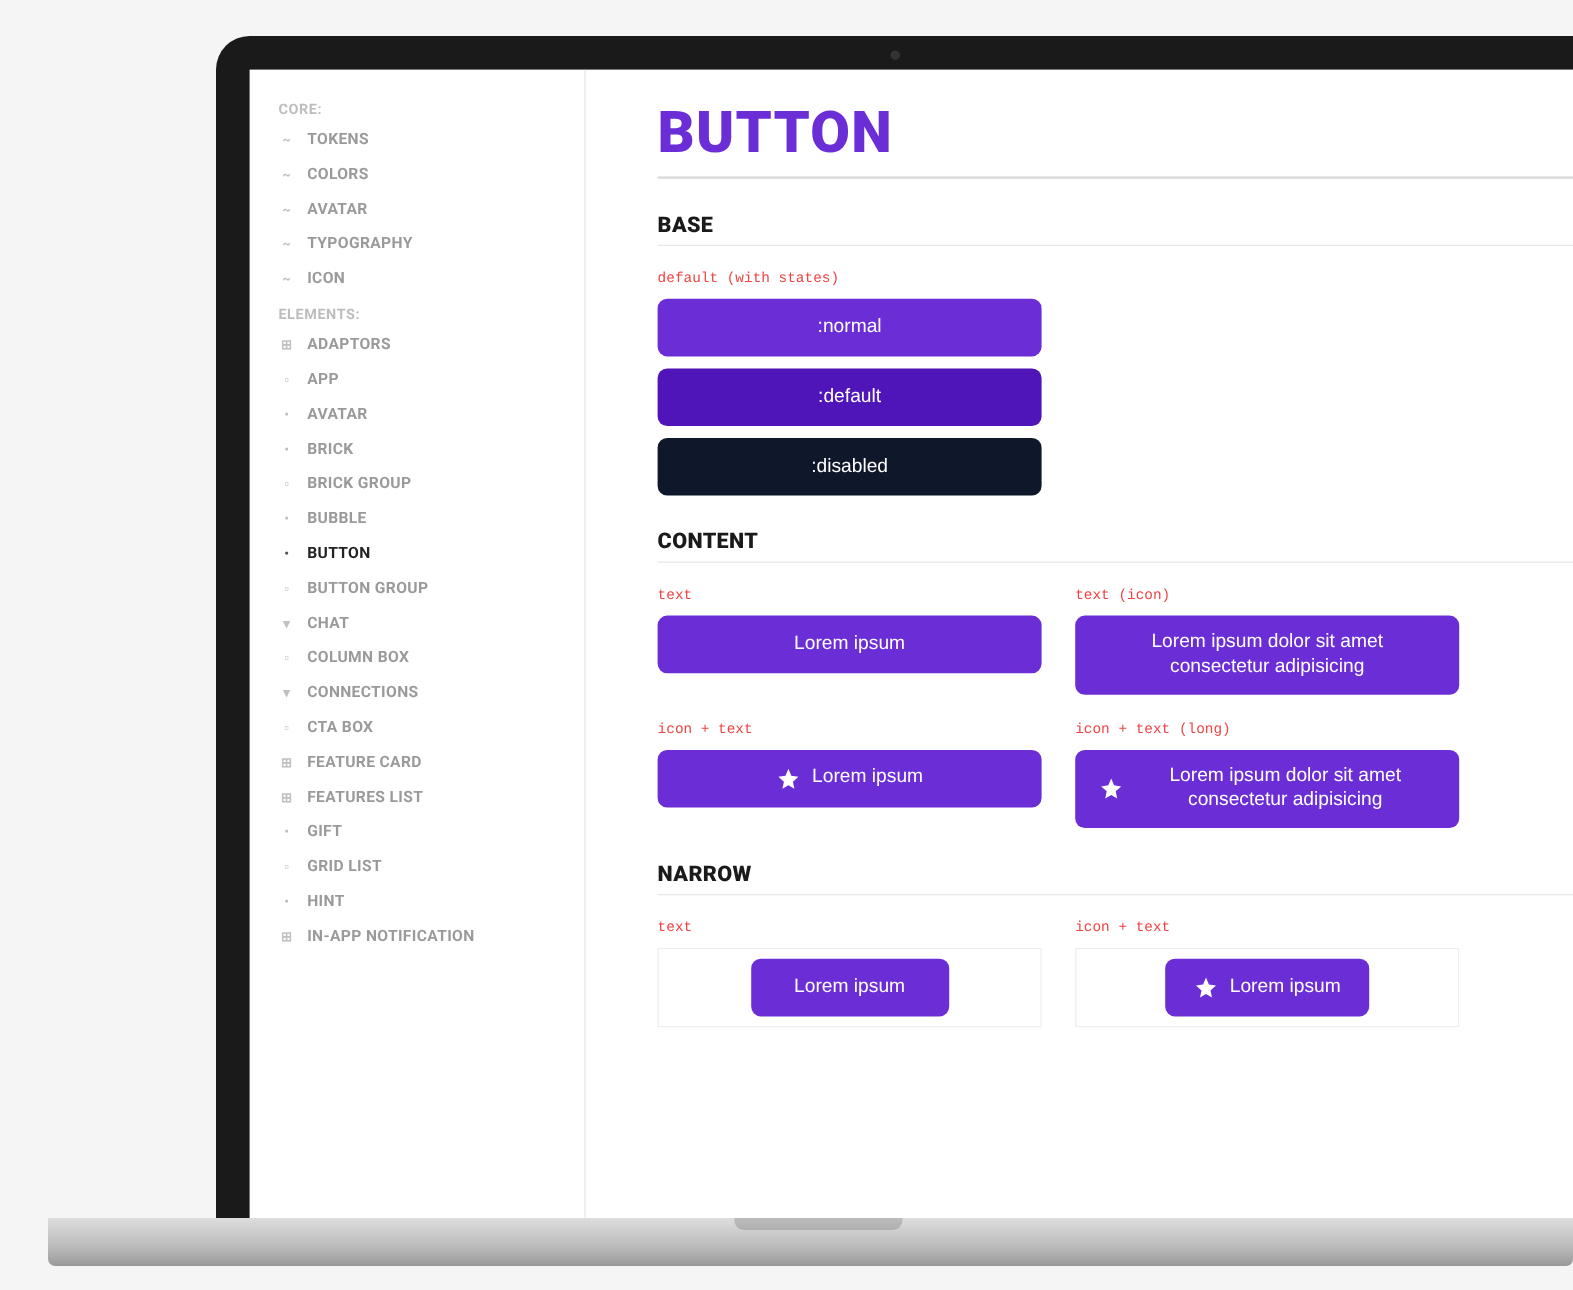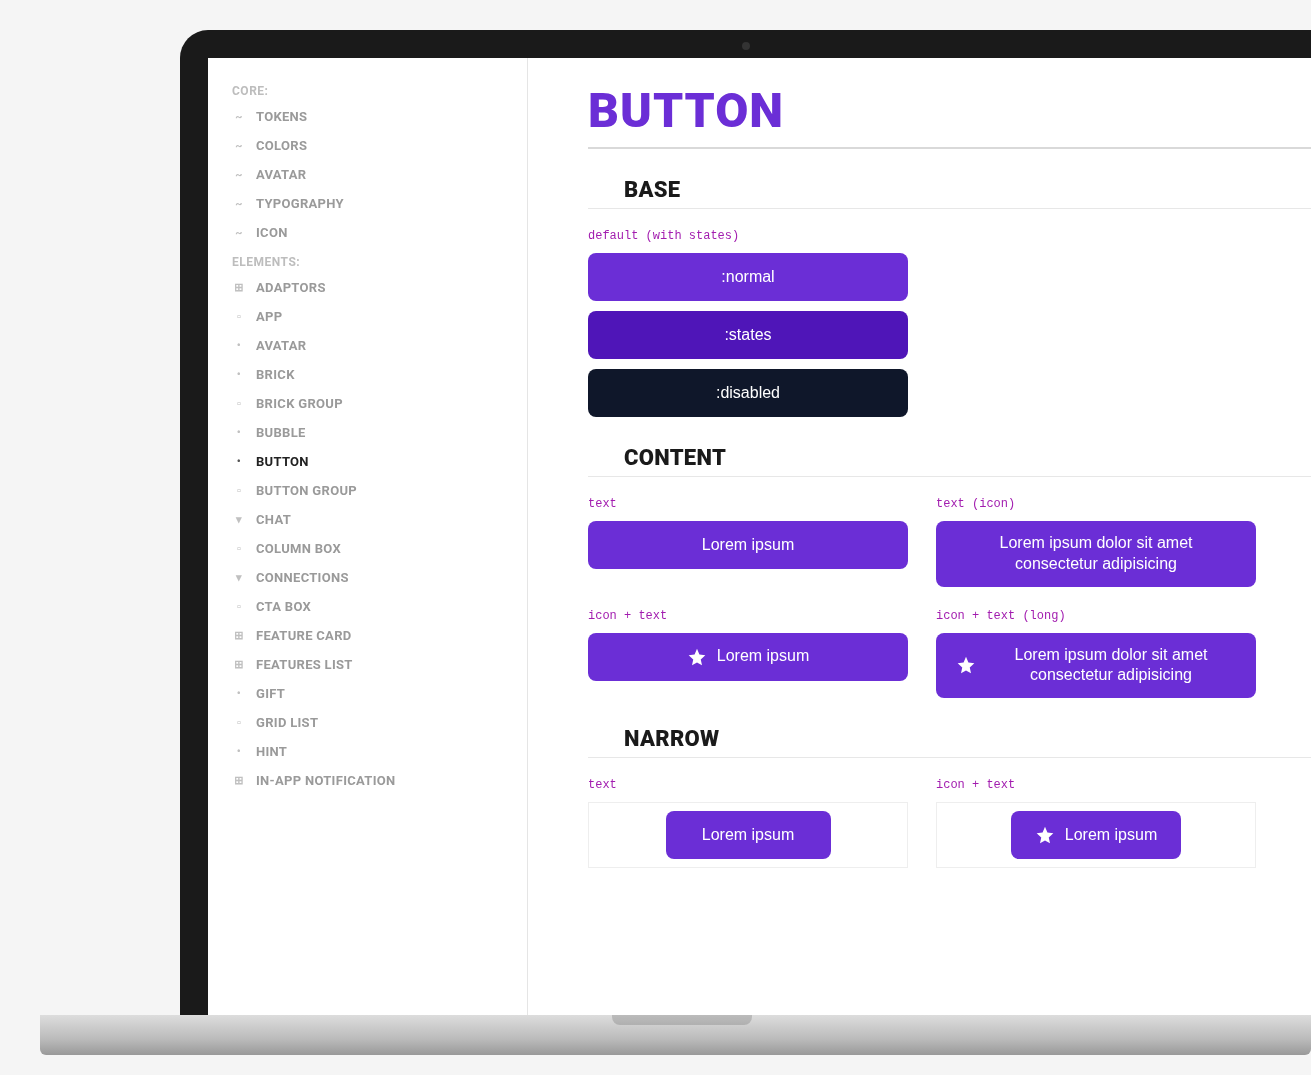--- a/index.html
+++ b/index.html
@@ -57,21 +57,21 @@
 .screen {
   background: #fff;
   width: 100%;
   height: 100%;
   overflow: hidden;
   display: flex;
 }
 
 
 .sidebar {
-  width: 320px;
+  width: 280px;
   border-right: 1px solid #e5e5e5;
   padding: 18px 0;
   overflow-y: auto;
   flex-shrink: 0;
 }
 .sidebar-group-label {
   font-size: 12px;
   font-weight: 700;
   color: #bdbdbd;
   letter-spacing: 0.5px;
@@ -107,43 +107,42 @@
 .page-title {
   font-size: 48px;
   font-weight: 900;
   color: #6b2ed6;
   letter-spacing: 1px;
   margin-bottom: 8px;
 }
 .hr-title { border: none; border-bottom: 2px solid #d9d9d9; margin-bottom: 22px; }
 
 .section-title {
-  font-size: 22px;
+  font-size: 18px;
   font-weight: 900;
   color: #1a1a1a;
   letter-spacing: 0.3px;
   margin-top: 28px;
   margin-bottom: 6px;
-  margin-left: 36px;
 }
 .hr-section { border: none; border-bottom: 1px solid #e7e7e7; margin-bottom: 20px; }
 
 .variant-row {
   display: flex;
   gap: 28px;
 }
 .variant {
   flex: 1;
   max-width: 320px;
 }
 .variant-wide { max-width: 320px; }
 .variant-label {
   font-family: "Courier New", monospace;
   font-size: 12px;
-  color: #a21caf;
+  color: #ef4444;
   margin-bottom: 10px;
 }
 
 .btn {
   display: flex;
   align-items: center;
   justify-content: center;
   gap: 10px;
   min-height: 48px;
   padding: 12px 20px;
@@ -288,21 +287,21 @@
 
       <h2 class="section-title">BASE</h2>
       <hr class="hr-section">
 
       <div class="variant variant-wide">
         <div class="variant-label">default (with states)</div>
         <button class="btn">
           <span>:normal</span>
         </button>
         <button class="btn pressed">
-          <span>:states</span>
+          <span>:default</span>
         </button>
         <button class="btn disabled">
           <span>:disabled</span>
         </button>
       </div>
 
       <h2 class="section-title">CONTENT</h2>
       <hr class="hr-section">
 
       <div class="variant-row">

